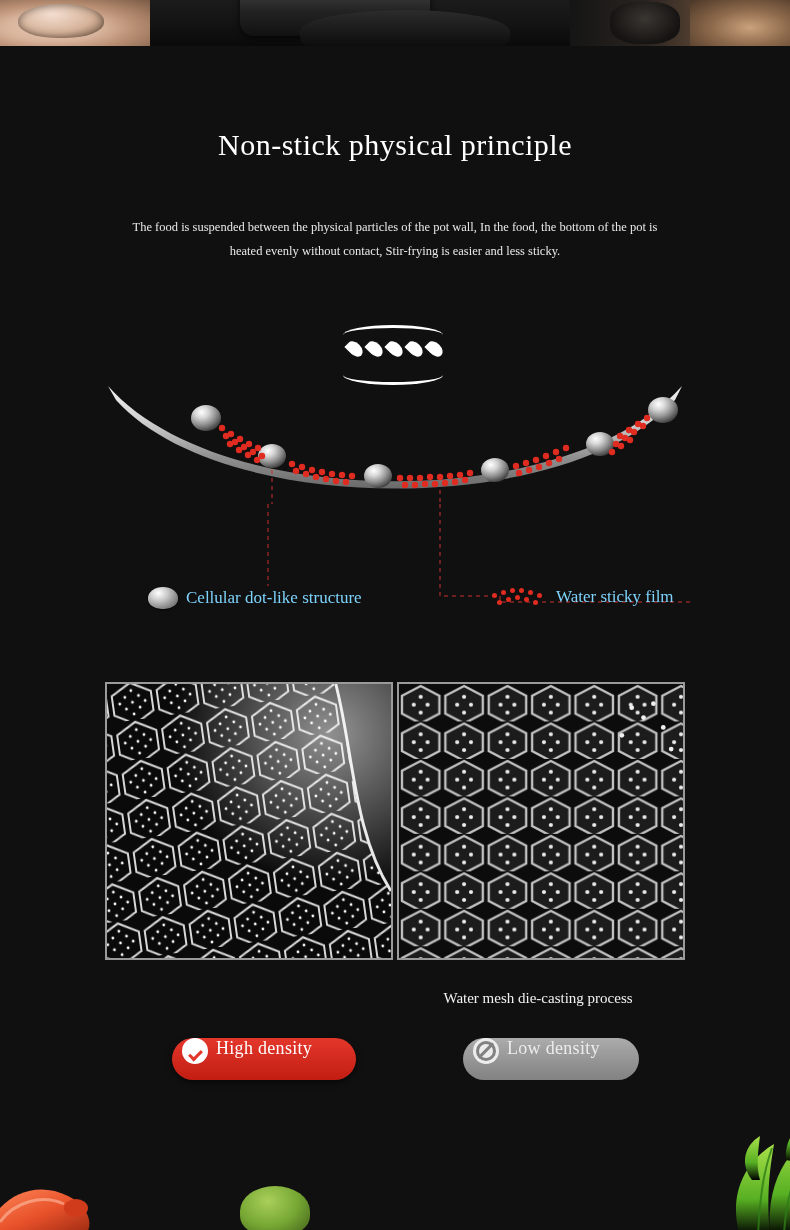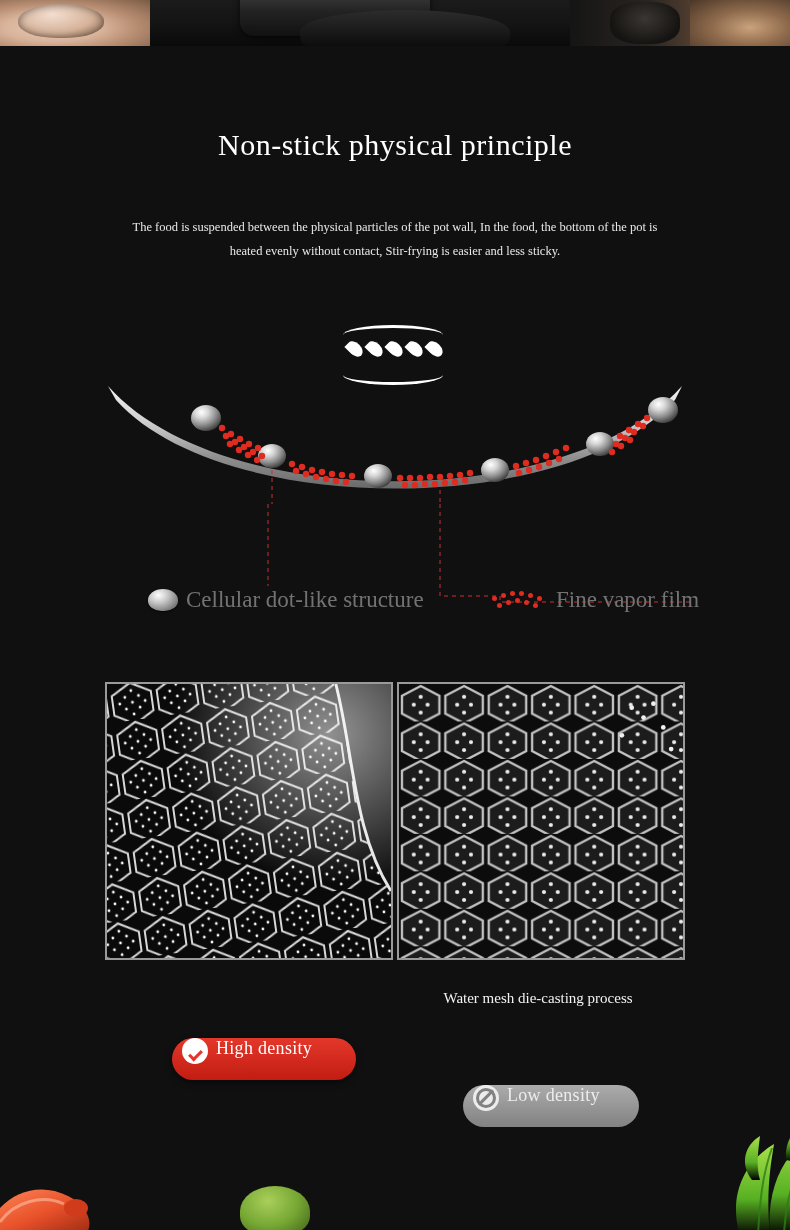--- a/index.html
+++ b/index.html
@@ -49,40 +49,40 @@
 
   
   .pan-wrap{position:absolute;left:100px;top:378px;width:590px;height:130px;}
 
   
   .legend{position:absolute;left:100px;top:585px;width:600px;height:36px;}
   .legend-item{position:absolute;display:flex;align-items:center;gap:8px;}
   .ball{width:30px;height:22px;border-radius:50% 50% 45% 45%;
     background:radial-gradient(ellipse at 35% 28%,#ffffff 0%,#cfcfcf 30%,#8e8e8e 65%,#4a4a4a 100%);
     box-shadow:0 1px 2px rgba(0,0,0,.7);}
-  .legend-label{font-size:23px;color:#737373;font-family:"Liberation Serif",serif;}
+  .legend-label{font-size:17px;color:#7dd3fc;font-family:"Liberation Serif",serif;}
   .dotcluster{width:56px;height:20px;position:relative;}
   .dotcluster i{position:absolute;width:5px;height:5px;border-radius:50%;background:#e02b20;display:block;}
 
   
   .panels{position:absolute;left:105px;top:682px;width:580px;height:278px;display:flex;gap:4px;}
   .panel{width:288px;height:278px;border:2px solid #9a9a9a;box-sizing:border-box;position:relative;overflow:hidden;background:#000;}
   .hexgrid{position:absolute;inset:0;}
   .cap{position:absolute;top:990px;font-size:15px;color:#f2f2f2;text-align:center;font-family:"Liberation Serif",serif;}
   .cap.left{left:105px;width:290px;}
   .cap.right{left:393px;width:290px;}
 
   
   .badge{position:absolute;top:1038px;height:42px;border-radius:21px;display:flex;
     padding:0 18px 0 10px;gap:8px;}
   .badge .txt{font-size:18px;color:#fff;font-family:"Liberation Serif",serif;letter-spacing:.3px;}
   .badge-hi{left:172px;width:156px;background:linear-gradient(180deg,#e4372b,#c21d12);
     box-shadow:0 2px 6px rgba(0,0,0,.6);}
   .badge-lo{left:463px;width:148px;background:linear-gradient(180deg,#b9b9b9,#8c8c8c);opacity:.92;
-    filter:blur(.4px);margin-top:47px;}
+    filter:blur(.4px);}
   .circ{width:26px;height:26px;border-radius:50%;background:#fff;position:relative;flex:0 0 auto;}
   .circ.check:after{content:"";position:absolute;left:7px;top:12px;width:10px;height:5px;
     border-left:3px solid #e4372b;border-bottom:3px solid #e4372b;transform:rotate(-45deg);}
   .circ.ban{background:#fff;}
   .circ.ban:before{content:"";position:absolute;left:3px;top:3px;width:20px;height:20px;border-radius:50%;
     border:3px solid #8c8c8c;box-sizing:border-box;}
   .circ.ban:after{content:"";position:absolute;left:3px;top:11px;width:20px;height:3px;background:#8c8c8c;
     transform:rotate(-45deg);}
 
   
@@ -243,21 +243,21 @@
           <i style="left:18px;top:1px"></i>
         <i style="left:27px;top:1px"></i>
           <i style="left:36px;top:3px"></i>
           <i style="left:45px;top:6px"></i>
         <i style="left:5px;top:13px"></i>
           <i style="left:14px;top:10px"></i>
           <i style="left:23px;top:8px"></i>
         <i style="left:32px;top:10px"></i>
           <i style="left:41px;top:13px"></i>
       </span>
-      <span class="legend-label">Fine vapor film</span>
+      <span class="legend-label">Water sticky film</span>
     </div>
   </div>
 
   <div class="panels">
     <div class="panel">
       <svg class="hexgrid" viewBox="0 0 288 278" preserveAspectRatio="none">
         <defs>
           <pattern id="hexA" width="46" height="40" patternUnits="userSpaceOnUse" patternTransform="rotate(-8)">
             <polygon points="23,2 43,13 43,33 23,44 3,33 3,13" fill="none" stroke="#d8d8d8" stroke-width="2"></polygon>
             <g fill="#ffffff">

